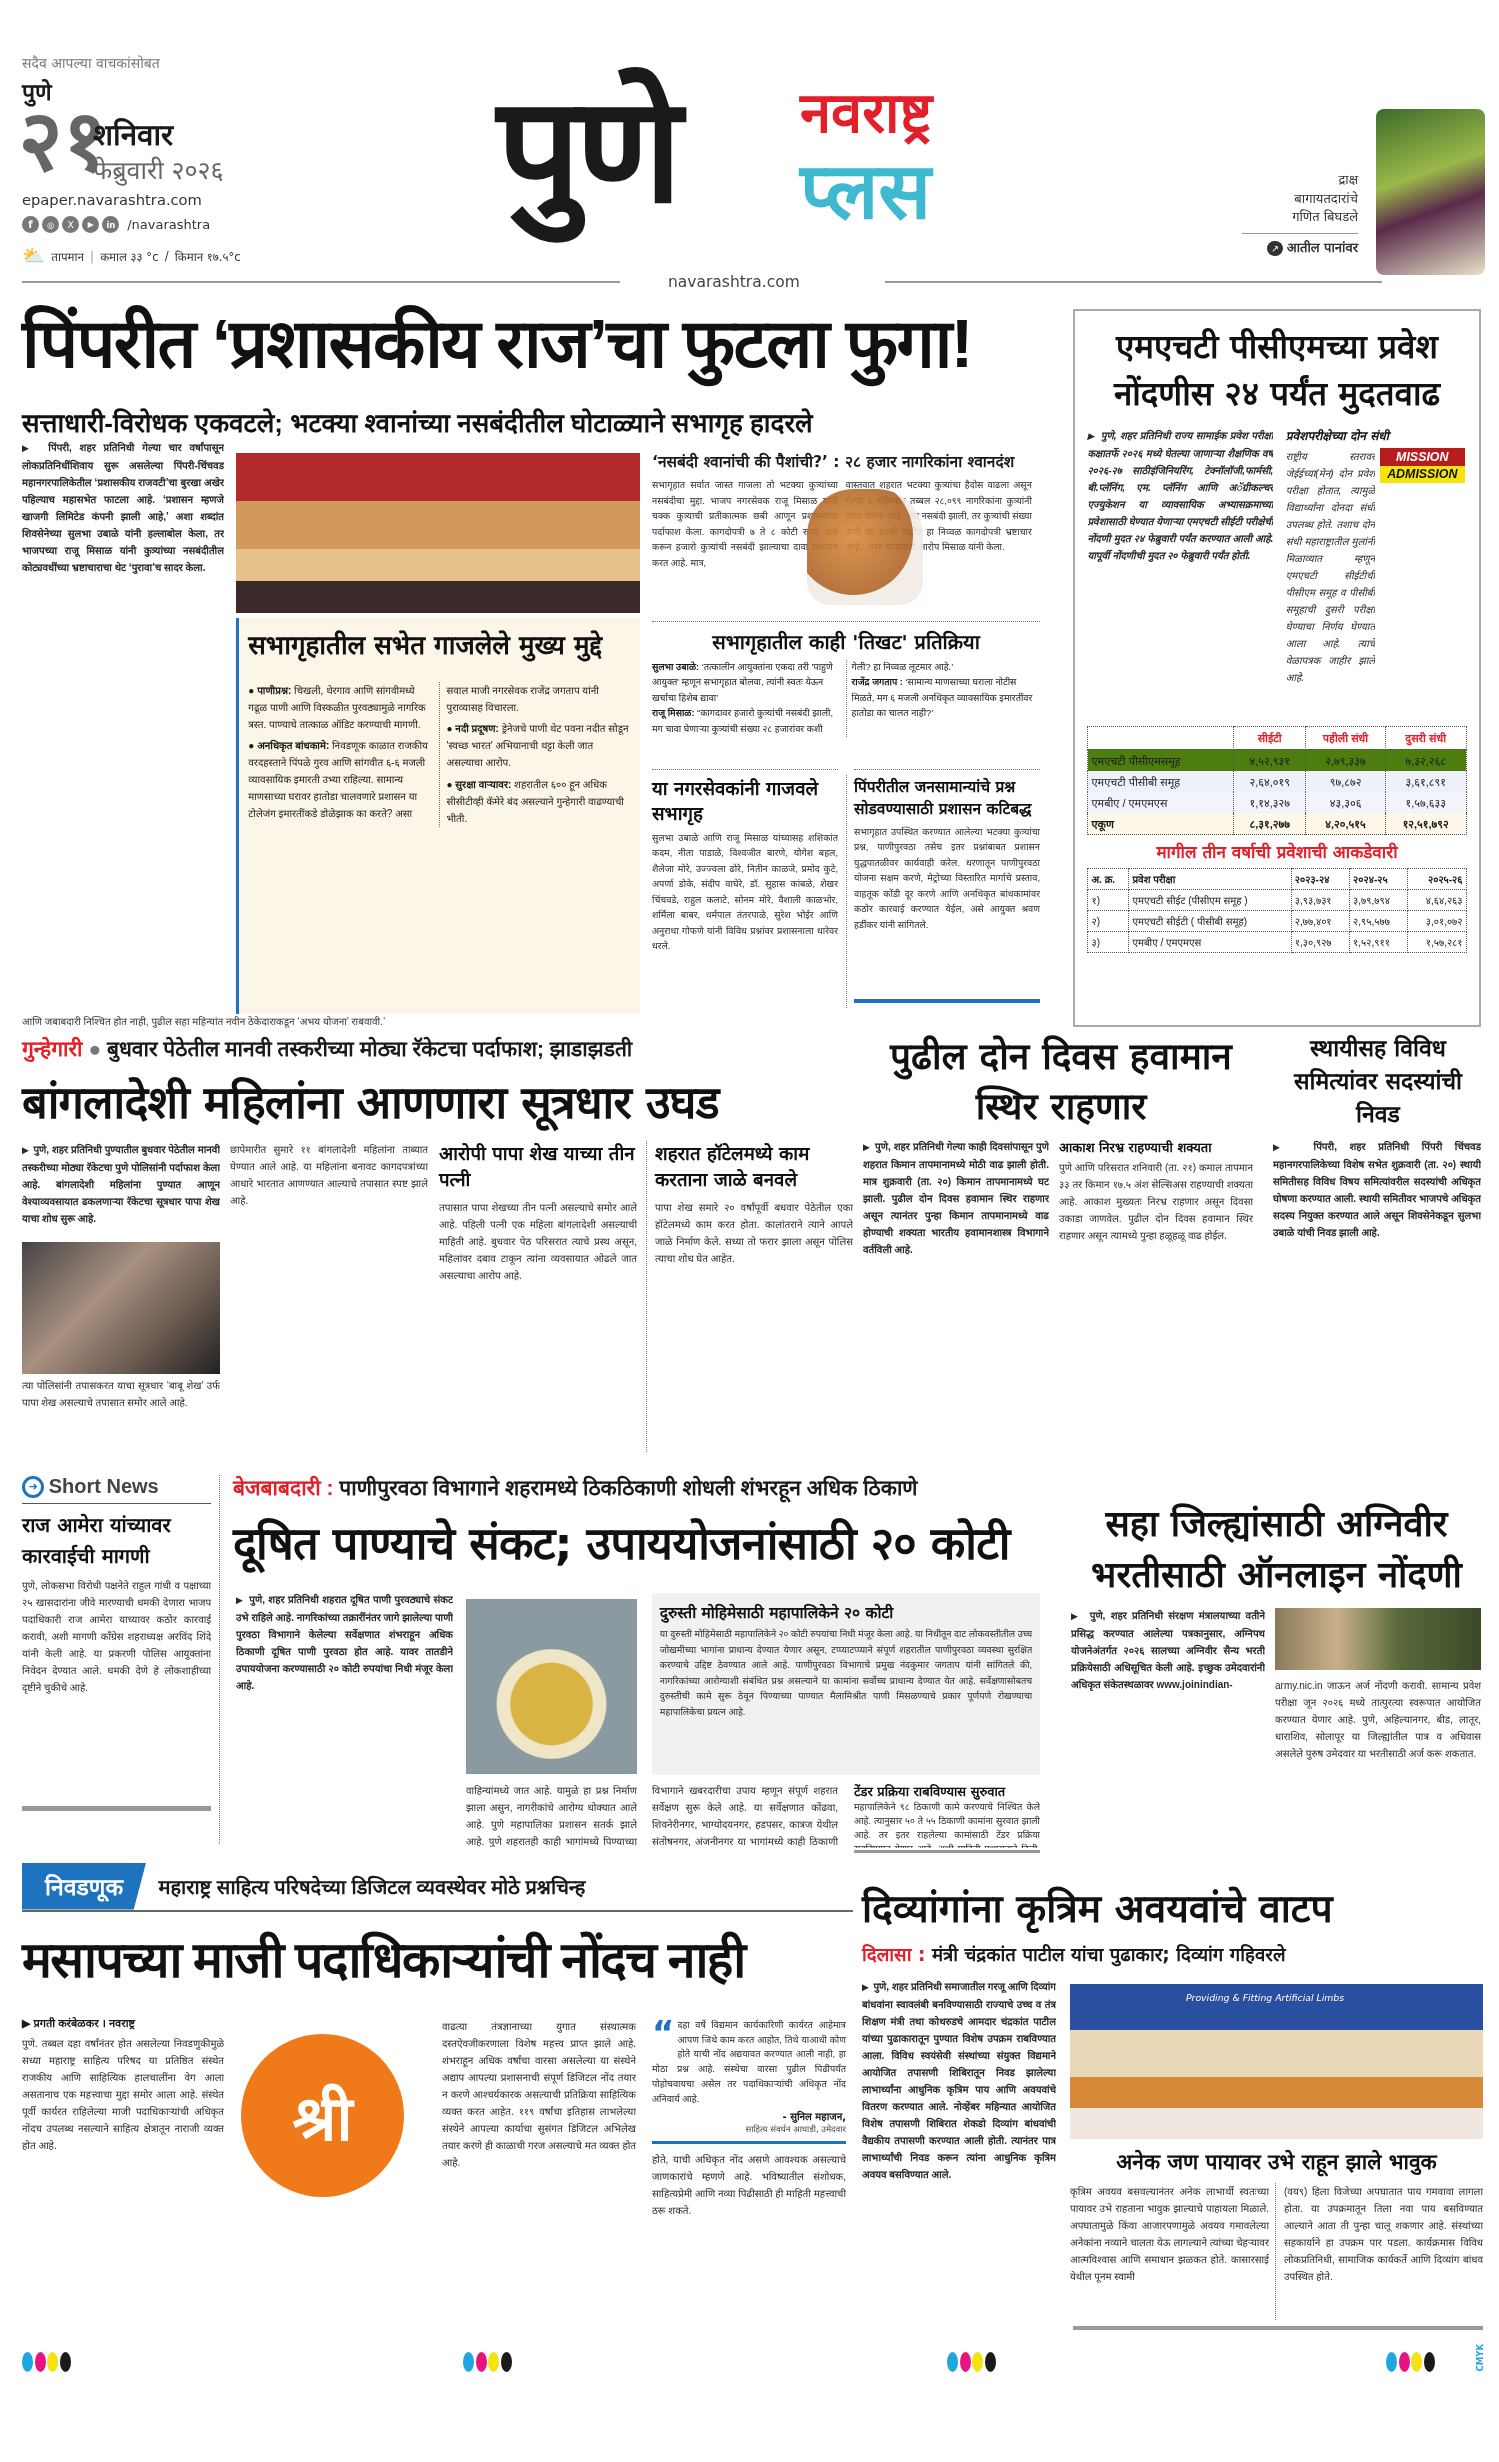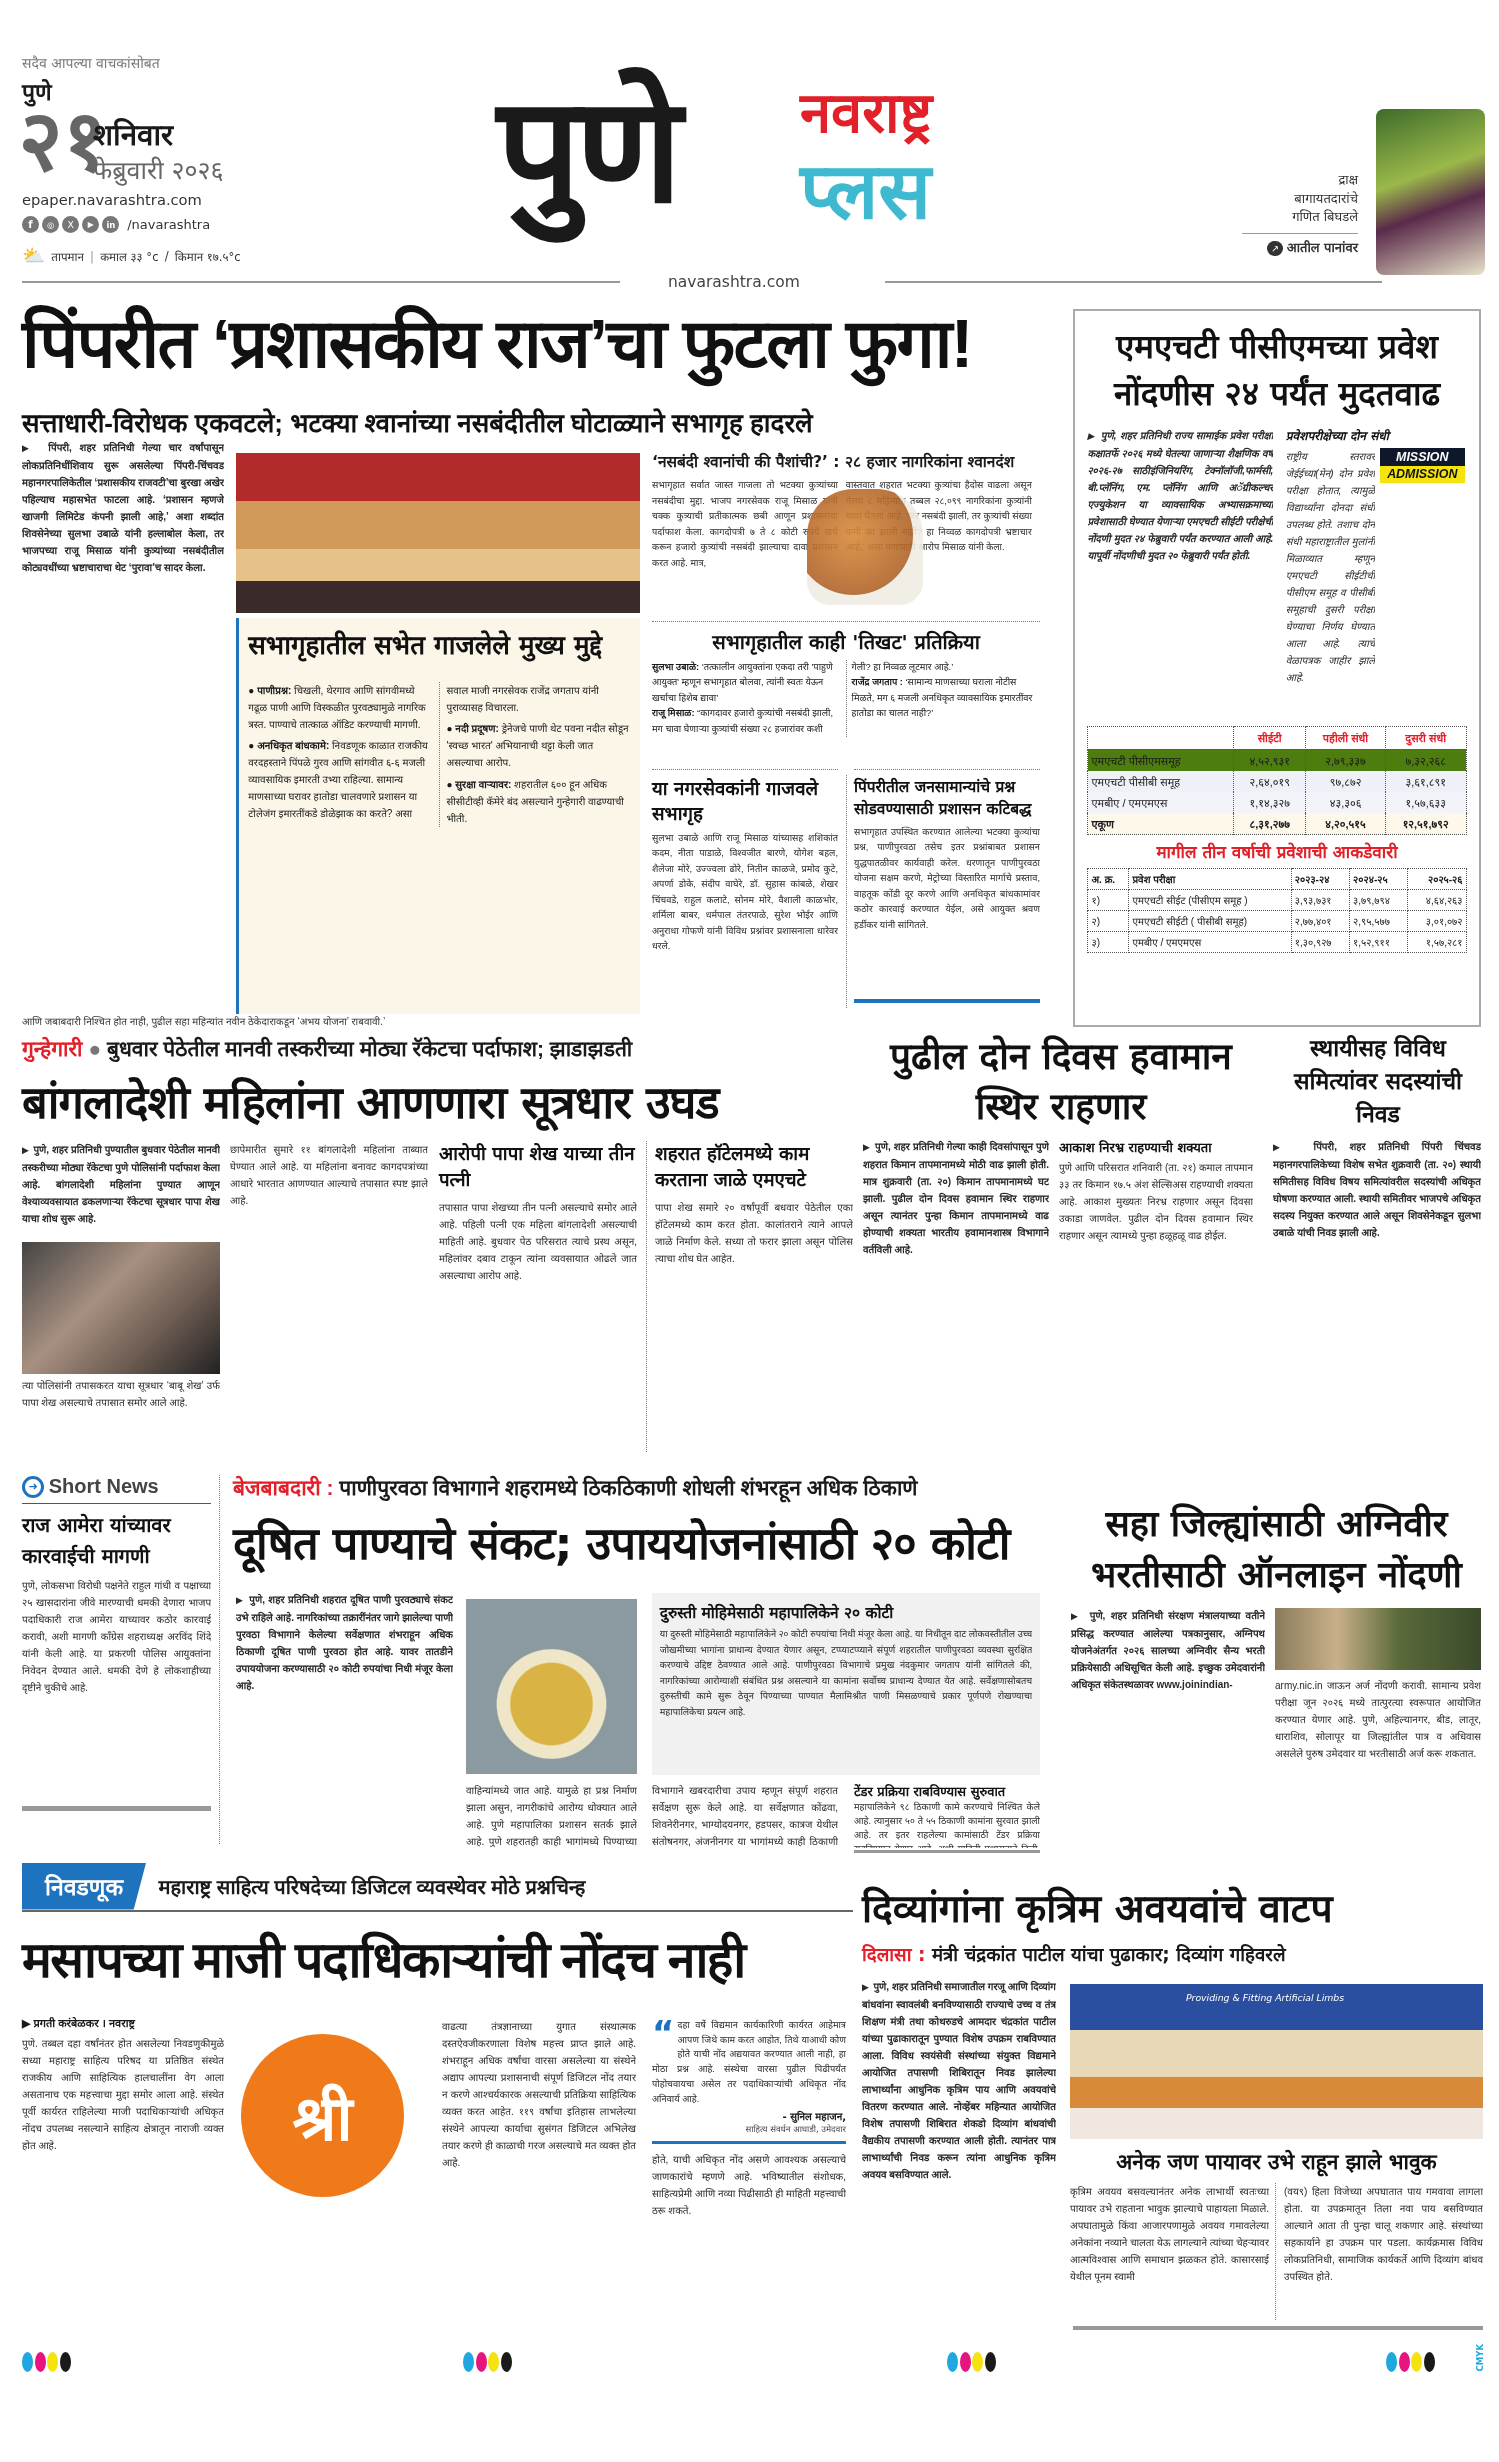--- a/index.html
+++ b/index.html
@@ -115,21 +115,21 @@
 
 <div class="abs" style="left:1073px;top:309px;width:408px;height:718px;border:2.3px solid #aaa;padding:12.4px;">
   <h2 style="font-size:33px;line-height:47px;text-align:center;">एमएचटी पीसीएमच्या प्रवेश नोंदणीस २४ पर्यंत मुदतवाढ</h2>
   <div style="display:flex;gap:12.4px;margin-top:9.3px;font-style:italic;">
     <div class="body-text" style="width:186px;height:295px;overflow:hidden;">
       <span class="lead">पुणे, शहर प्रतिनिधी राज्य सामाईक प्रवेश परीक्षा कक्षातर्फे २०२६ मध्ये घेतल्या जाणाऱ्या शैक्षणिक वर्ष २०२६-२७ साठीइंजिनियरिंग, टेक्नॉलॉजी,फार्मसी, बी.प्लॅनिंग, एम. प्लॅनिंग आणि अॅग्रीकल्चर एज्युकेशन या व्यावसायिक अभ्यासक्रमाच्या प्रवेशासाठी घेण्यात येणाऱ्या एमएचटी सीईटी परीक्षेची नोंदणी मुदत २४ फेब्रुवारी पर्यंत करण्यात आली आहे. यापूर्वी नोंदणीची मुदत २० फेब्रुवारी पर्यंत होती.</span>
     </div>
     <div style="width:179px;">
       <h3 style="font-size:12px;margin-bottom:4.7px;">प्रवेशपरीक्षेच्या दोन संधी</h3>
       <div style="float:right;width:85px;margin:0 0 3.1px 4.7px;text-align:center;font-weight:bold;font-family:'Liberation Sans',sans-serif;">
-        <div style="background:#0f172a;color:#fff;font-size:12.4px;padding:1.6px;">MISSION</div>
+        <div style="background:#b91c1c;color:#fff;font-size:12.4px;padding:1.6px;">MISSION</div>
         <div style="background:#f5e30f;color:#111;font-size:12.4px;padding:1.6px;">ADMISSION</div>
       </div>
       <div class="body-text" style="height:264px;overflow:hidden;">राष्ट्रीय स्तरावर जेईईच्या(मेन) दोन प्रवेश परीक्षा होतात, त्यामुळे विद्यार्थ्यांना दोनदा संधी उपलब्ध होते. तशाच दोन संधी महाराष्ट्रातील मुलांनी मिळाव्यात म्हणून एमएचटी सीईटीची पीसीएम समूह व पीसीबी समूहाची दुसरी परीक्षा घेण्याचा निर्णय घेण्यात आला आहे. त्याचे वेळापत्रक जाहीर झाले आहे.</div>
     </div>
   </div>
   <table style="width:100%;border-collapse:collapse;font-size:11px;margin-top:4.7px;font-family:'Liberation Sans',sans-serif;border:1.6px dotted #555;">
     <tbody>
         <tr style="color:#e2202a;font-weight:bold;">
       <td style="border:1.6px dotted #555;padding:3.1px;"></td>
       <td style="border:1.6px dotted #555;padding:3.1px;text-align:center;">सीईटी</td>
@@ -210,21 +210,21 @@
 <div class="abs" style="left:22px;top:1242px;width:198px;height:132px;background:linear-gradient(135deg,#444,#a89080 40%,#6a5a50 70%,#222);"></div>
 <div class="abs body-text" style="left:22px;top:1377px;width:198px;height:78px;overflow:hidden;">त्या पोलिसांनी तपासकरत याचा सूत्रधार ‘बाबू शेख’ उर्फ पापा शेख असल्याचे तपासात समोर आले आहे.</div>
 <div class="abs body-text" style="left:230px;top:1141px;width:198px;height:311px;overflow:hidden;">छापेमारीत सुमारे ११ बांगलादेशी महिलांना ताब्यात घेण्यात आले आहे. या महिलांना बनावट कागदपत्रांच्या आधारे भारतात आणण्यात आल्याचे तपासात स्पष्ट झाले आहे.</div>
 
 <div class="abs" style="left:439px;top:1141px;width:198px;">
   <h3 style="font-size:18.6px;line-height:26px;">आरोपी पापा शेख याच्या तीन पत्नी</h3>
   <div class="body-text" style="margin-top:6.2px;height:248px;overflow:hidden;">तपासात पापा शेखच्या तीन पत्नी असल्याचे समोर आले आहे. पहिली पत्नी एक महिला बांगलादेशी असल्याची माहिती आहे. बुधवार पेठ परिसरात त्याचे प्रस्थ असून, महिलांवर दबाव टाकून त्यांना व्यवसायात ओढले जात असल्याचा आरोप आहे.</div>
 </div>
 <div class="abs dotted-v" style="left:646px;top:1141px;height:311px;"></div>
 <div class="abs" style="left:655px;top:1141px;width:198px;">
-  <h3 style="font-size:18.6px;line-height:26px;">शहरात हॉटेलमध्ये काम करताना जाळे एमएचटे</h3>
+  <h3 style="font-size:18.6px;line-height:26px;">शहरात हॉटेलमध्ये काम करताना जाळे बनवले</h3>
   <div class="body-text" style="margin-top:6.2px;height:248px;overflow:hidden;">पापा शेख समारे २० वर्षांपूर्वी बधवार पेठेतील एका हॉटेलमध्ये काम करत होता. कालांतराने त्याने आपले जाळे निर्माण केले. सध्या तो फरार झाला असून पोलिस त्याचा शोध घेत आहेत.</div>
 </div>
 
 <h1 class="abs" style="left:863px;top:1032px;width:396px;font-size:37px;line-height:50px;text-align:center;">पुढील दोन दिवस हवामान स्थिर राहणार</h1>
 <div class="abs body-text" style="left:863px;top:1138px;width:186px;height:318px;overflow:hidden;">
   <span class="lead">पुणे, शहर प्रतिनिधी गेल्या काही दिवसांपासून पुणे शहरात किमान तापमानामध्ये मोठी वाढ झाली होती. मात्र शुक्रवारी (ता. २०) किमान तापमानामध्ये घट झाली. पुढील दोन दिवस हवामान स्थिर राहणार असून त्यानंतर पुन्हा किमान तापमानामध्ये वाढ होण्याची शक्यता भारतीय हवामानशास्त्र विभागाने वर्तविली आहे.</span>
 </div>
 <div class="abs" style="left:1059px;top:1138px;width:194px;">
   <h3 style="font-size:13px;">आकाश निरभ्र राहण्याची शक्यता</h3>
   <div class="body-text" style="margin-top:3.1px;height:295px;overflow:hidden;">पुणे आणि परिसरात शनिवारी (ता. २१) कमाल तापमान ३३ तर किमान १७.५ अंश सेल्सिअस राहण्याची शक्यता आहे. आकाश मुख्यतः निरभ्र राहणार असून दिवसा उकाडा जाणवेल. पुढील दोन दिवस हवामान स्थिर राहणार असून त्यामध्ये पुन्हा हळूहळू वाढ होईल.</div>

